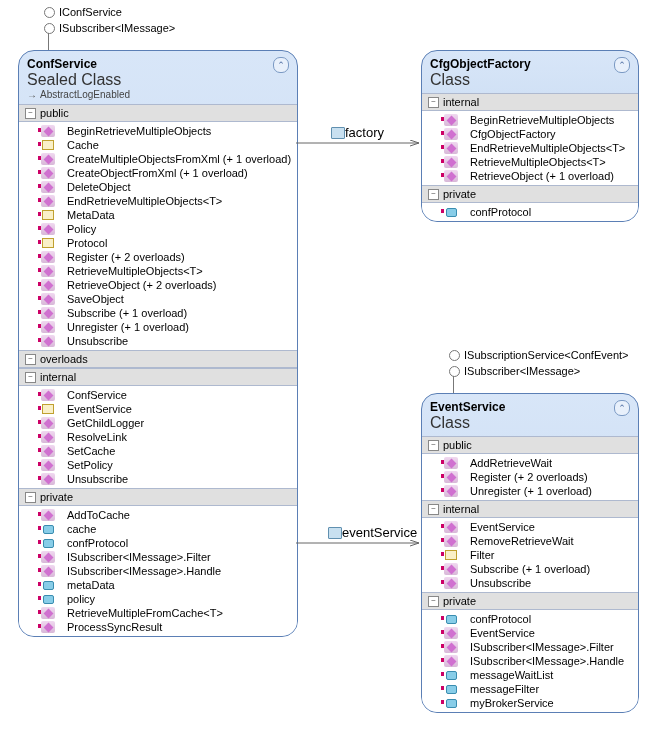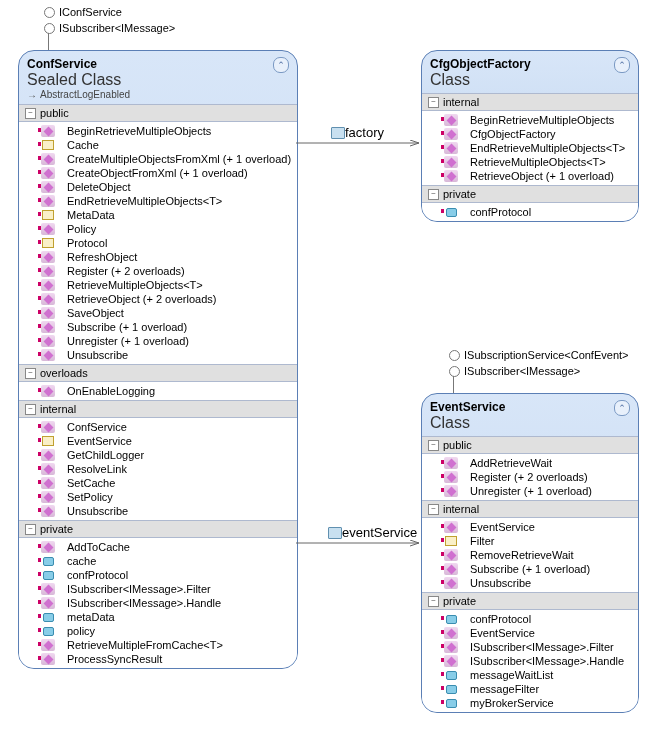--- a/index.html
+++ b/index.html
@@ -106,26 +106,20 @@
       <div class="member">
         <span class="ico ico-prop">
           <span class="hand"></span>
         </span>
         <span>Protocol</span>
       </div>
       <div class="member">
         <span class="ico ico-method">
           <span class="cube"></span>
         </span>
-        <span>RefreshObject</span>
-      </div>
-      <div class="member">
-        <span class="ico ico-method">
-          <span class="cube"></span>
-        </span>
         <span>Register (+ 2 overloads)</span>
       </div>
       <div class="member">
         <span class="ico ico-method">
           <span class="cube"></span>
         </span>
         <span>RetrieveMultipleObjects&lt;T&gt;</span>
       </div>
       <div class="member">
         <span class="ico ico-method">
@@ -154,28 +148,20 @@
       <div class="member">
         <span class="ico ico-method">
           <span class="cube"></span>
         </span>
         <span>Unsubscribe</span>
       </div>
     </div>
     <div class="section-hdr">
       <span class="sq">−</span>
       <span>overloads</span>
-    </div>
-    <div class="members">
-      <div class="member">
-        <span class="ico ico-method">
-          <span class="cube"></span>
-        </span>
-        <span>OnEnableLogging</span>
-      </div>
     </div>
     <div class="section-hdr">
       <span class="sq">−</span>
       <span>internal</span>
     </div>
     <div class="members">
       <div class="member">
         <span class="ico ico-method">
           <span class="cube"></span>
         </span>
@@ -381,30 +367,30 @@
       <span>internal</span>
     </div>
     <div class="members">
       <div class="member">
         <span class="ico ico-method">
           <span class="cube"></span>
         </span>
         <span>EventService</span>
       </div>
       <div class="member">
+        <span class="ico ico-method">
+          <span class="cube"></span>
+        </span>
+        <span>RemoveRetrieveWait</span>
+      </div>
+      <div class="member">
         <span class="ico ico-prop">
           <span class="hand"></span>
         </span>
         <span>Filter</span>
-      </div>
-      <div class="member">
-        <span class="ico ico-method">
-          <span class="cube"></span>
-        </span>
-        <span>RemoveRetrieveWait</span>
       </div>
       <div class="member">
         <span class="ico ico-method">
           <span class="cube"></span>
         </span>
         <span>Subscribe (+ 1 overload)</span>
       </div>
       <div class="member">
         <span class="ico ico-method">
           <span class="cube"></span>

